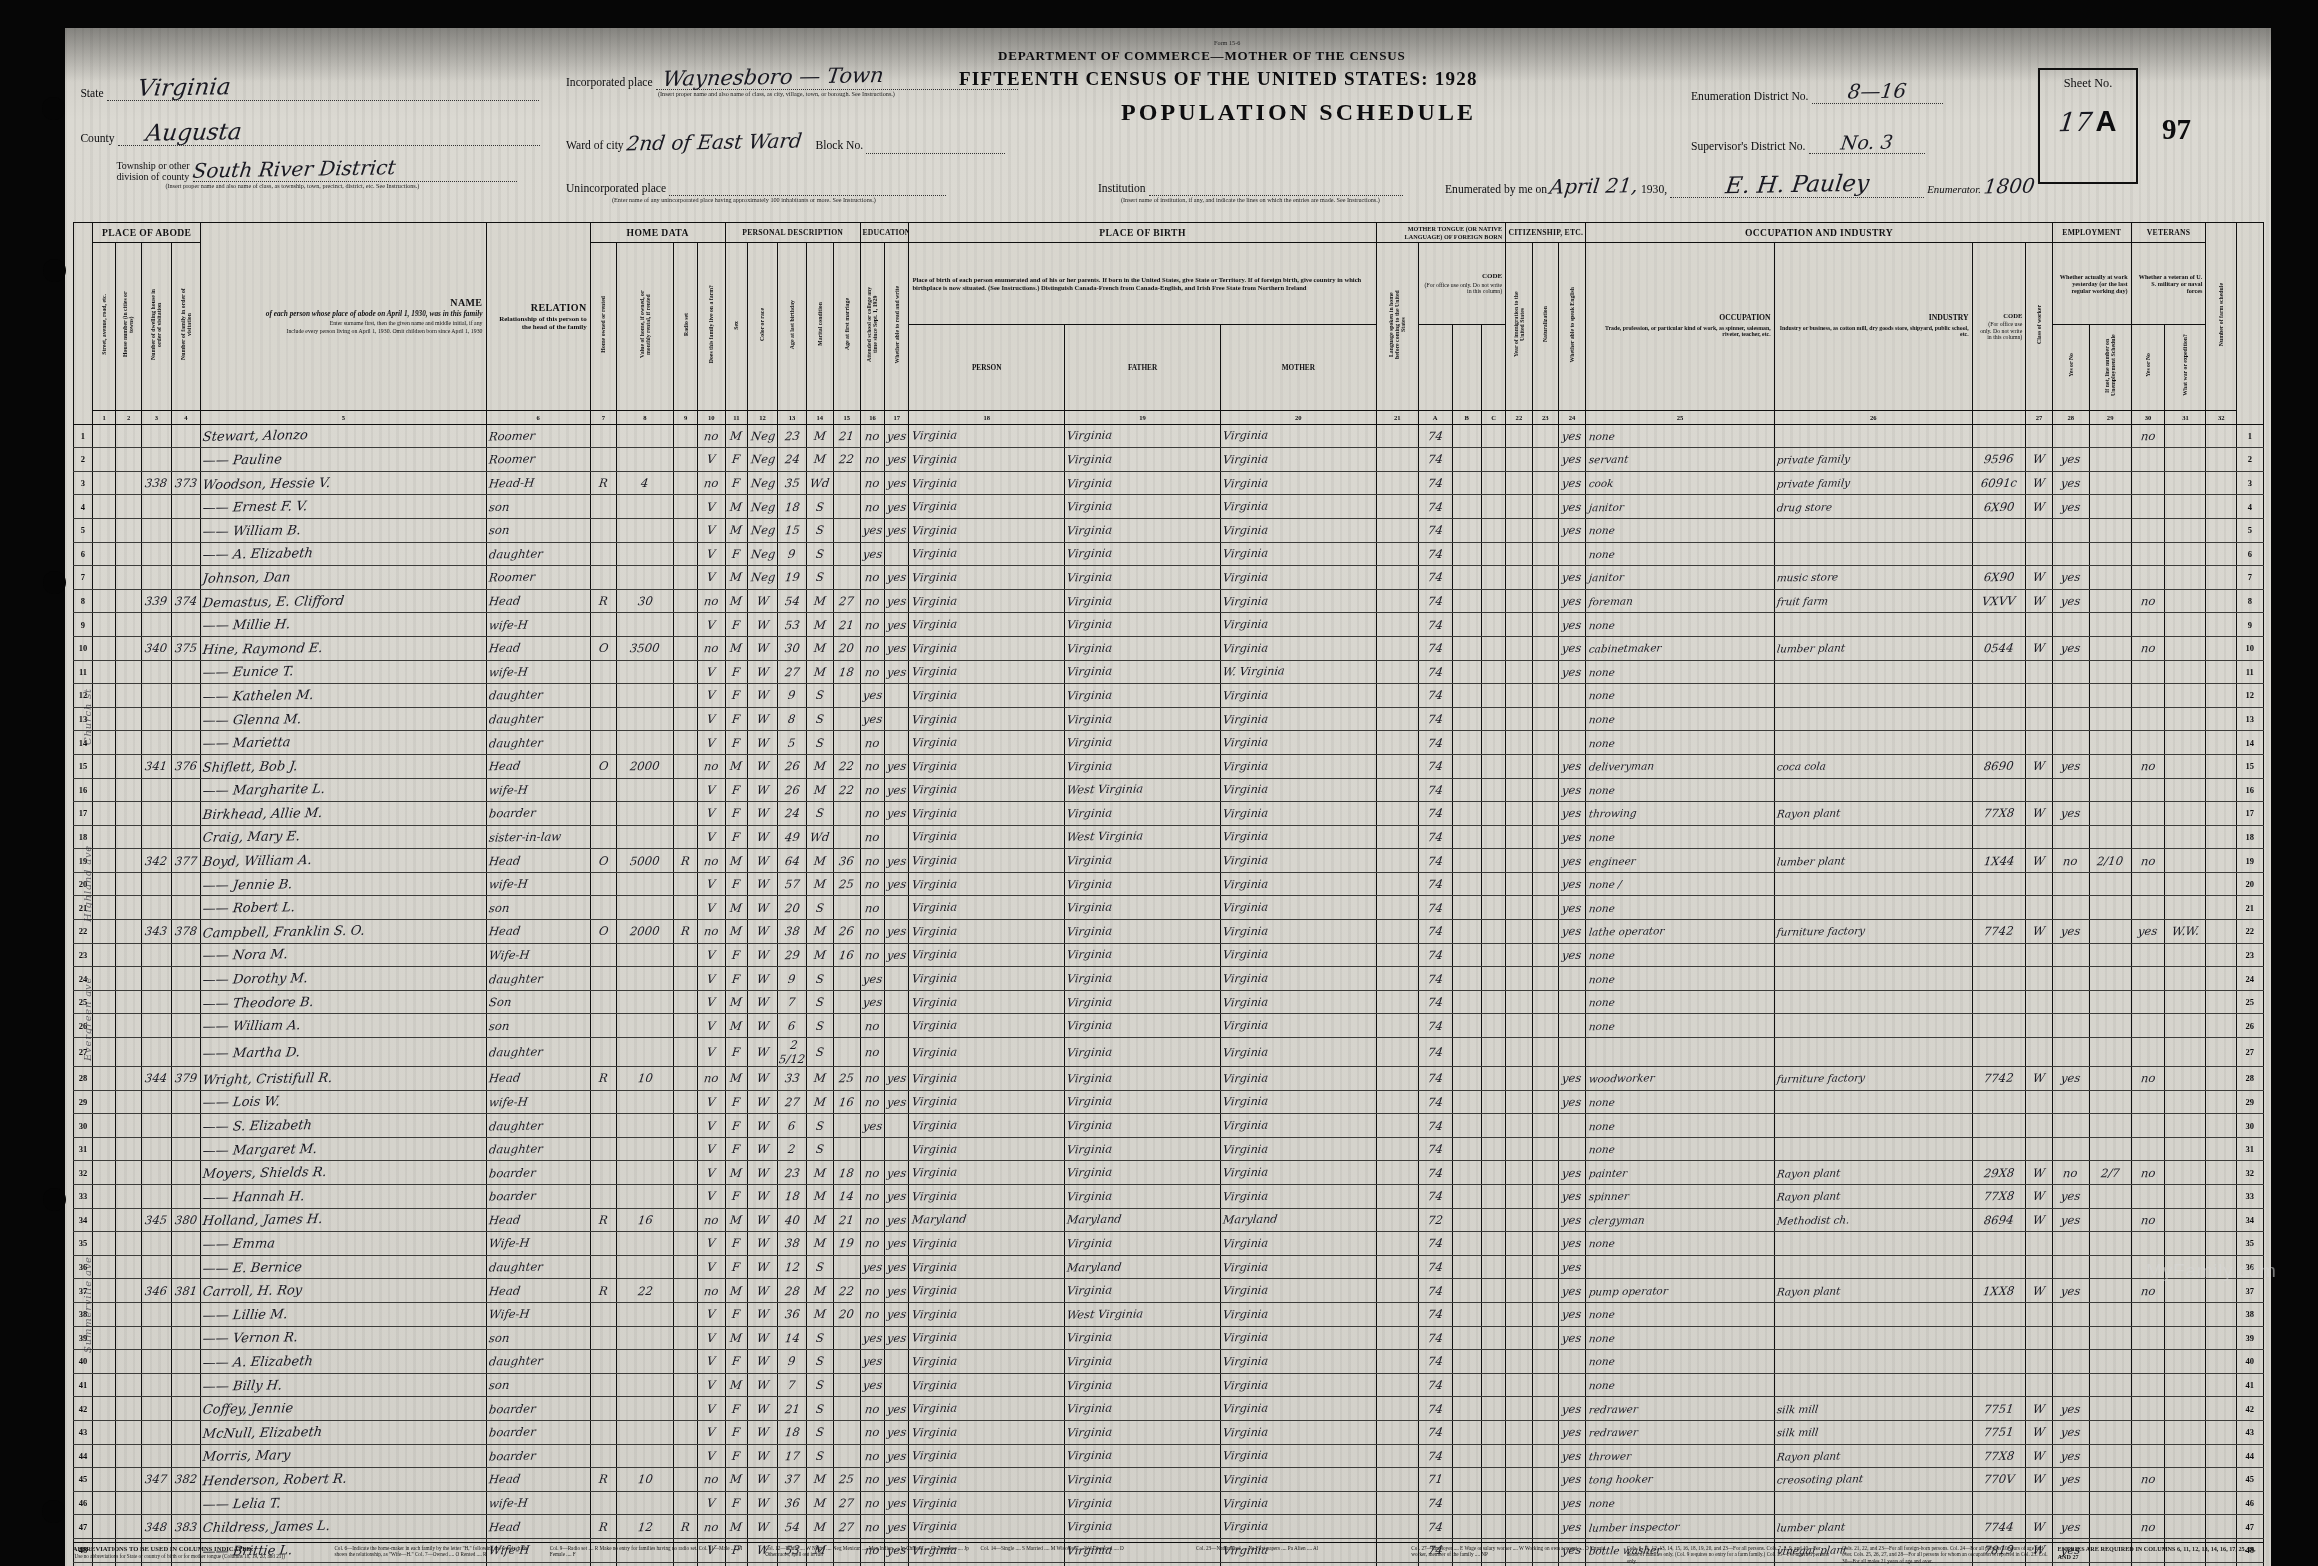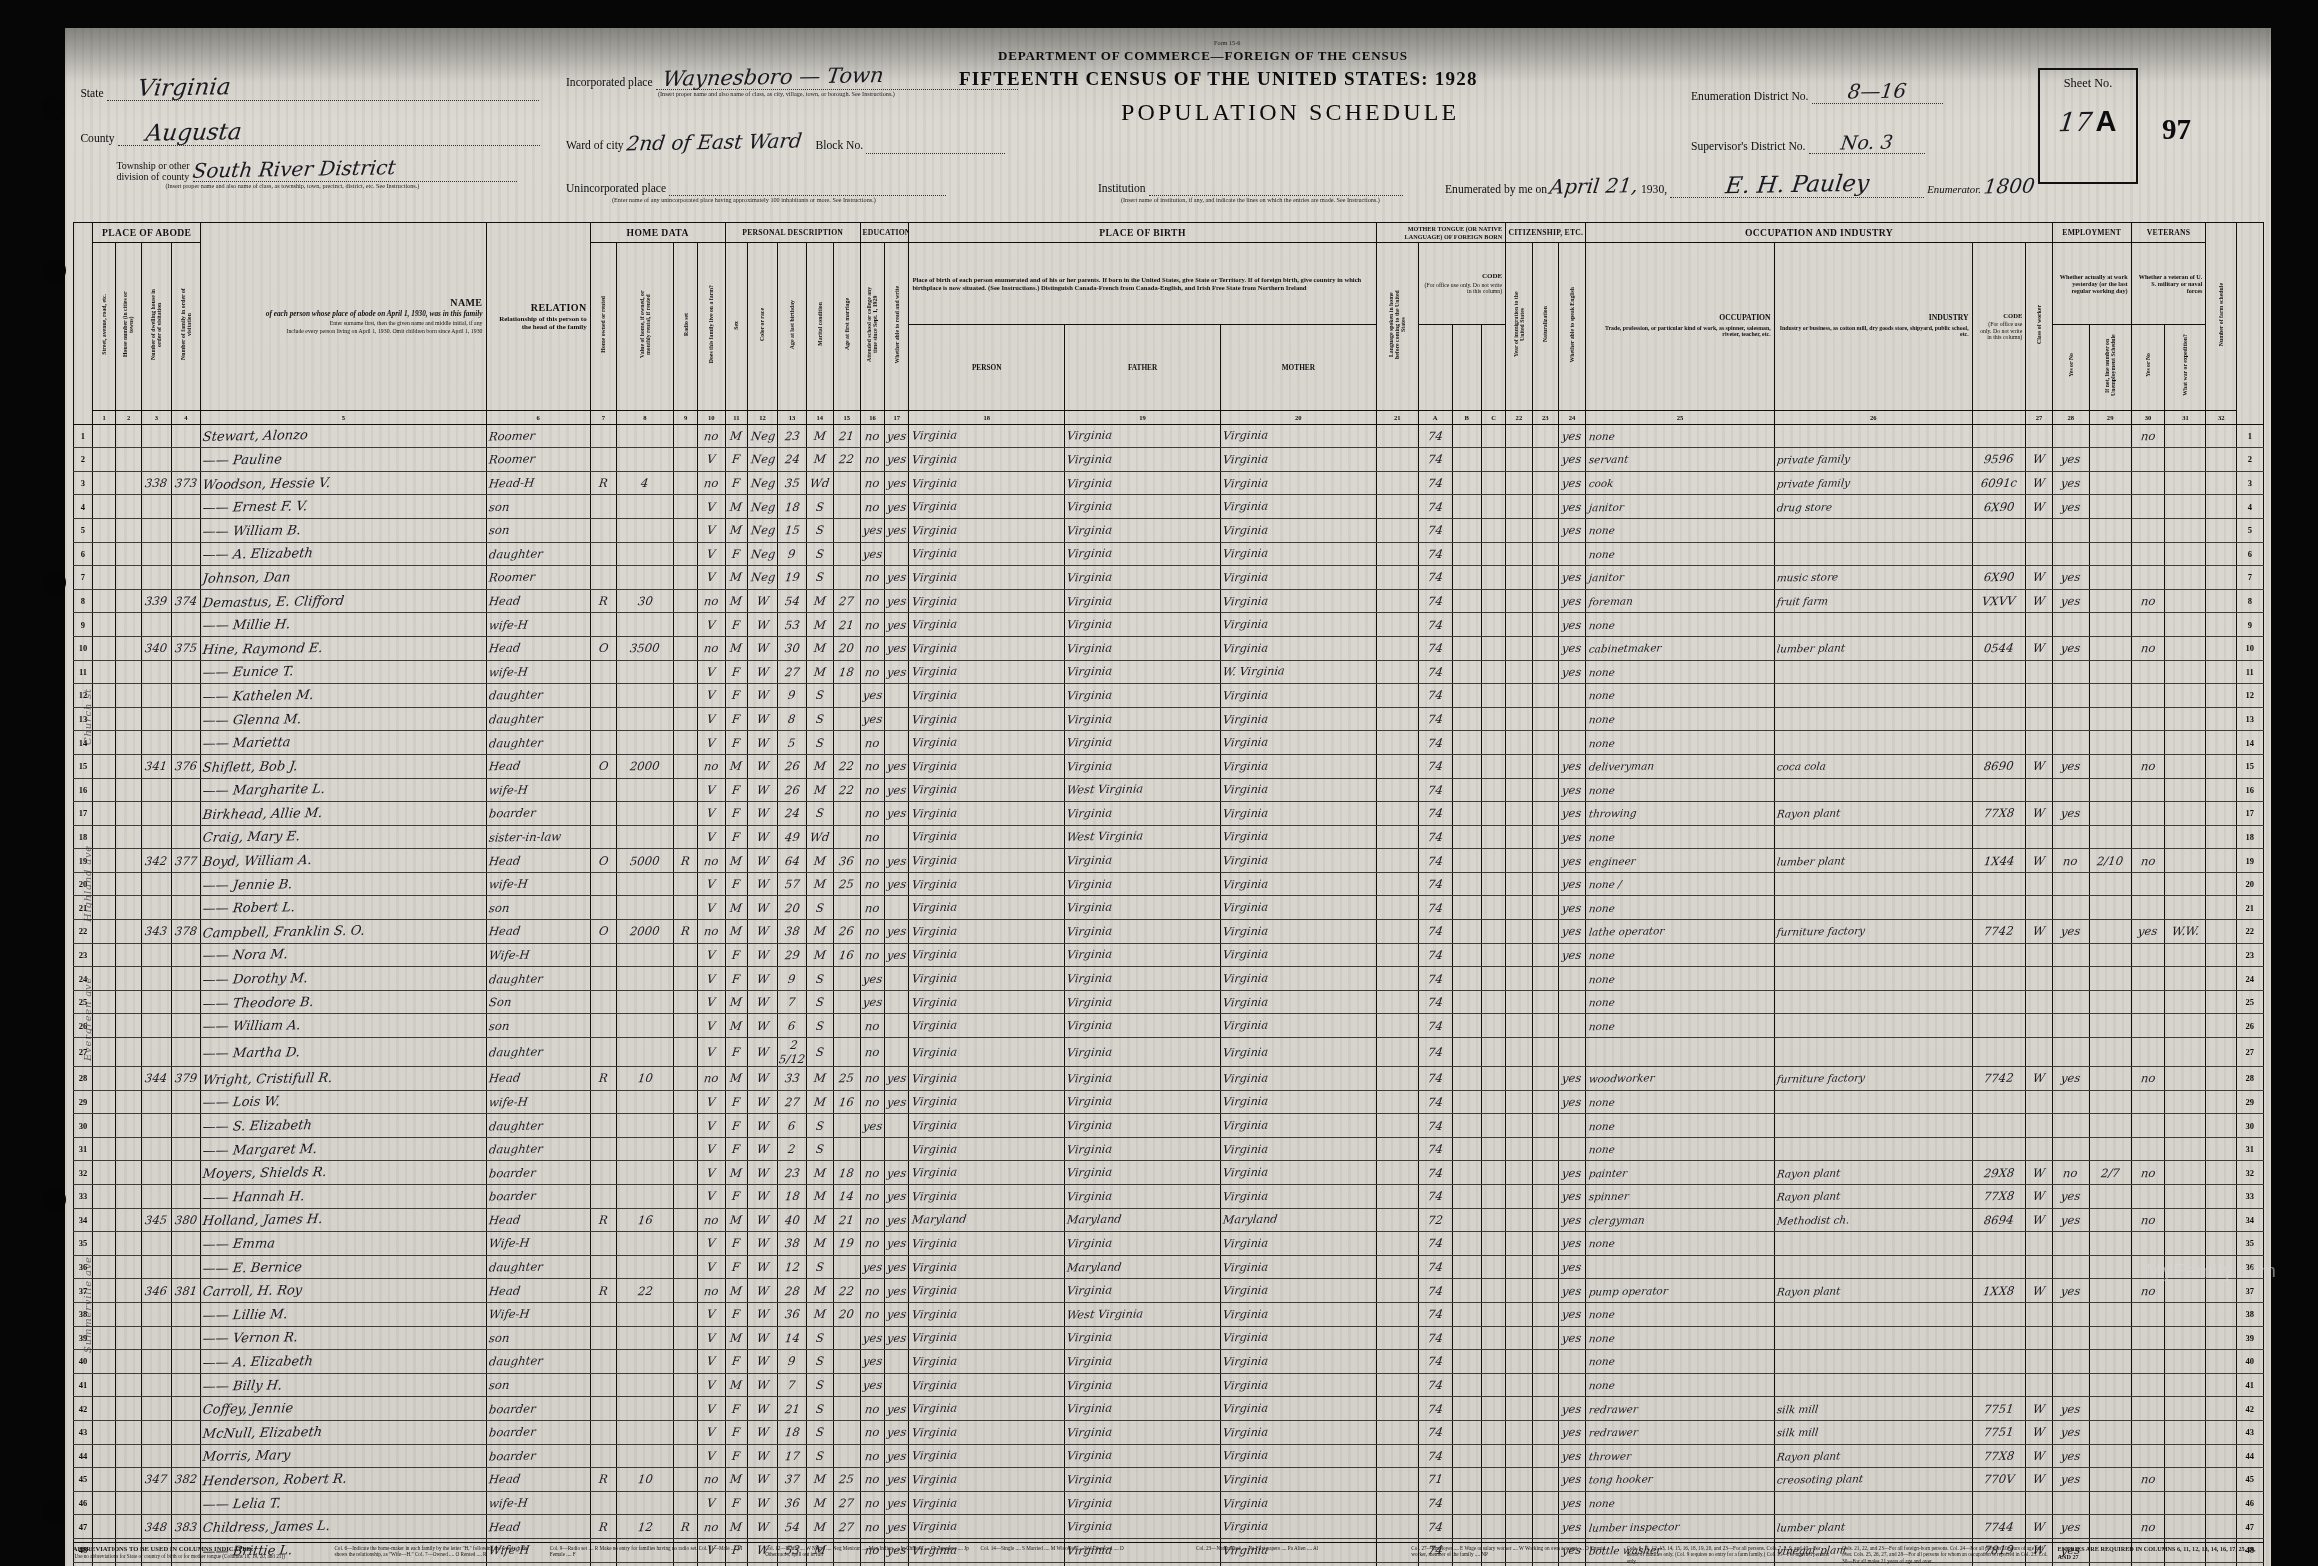--- a/index.html
+++ b/index.html
@@ -59,23 +59,23 @@
 <div class="stage">
   <div class="paper">
 
     <div class="hole" style="left:-23px;top:69px;"></div>
     <div class="hole" style="left:-21.6px;top:231px;"></div>
     <div class="hole" style="left:-21.6px;top:543px;"></div>
     <div class="hole" style="left:-21.6px;top:1160px;"></div>
     <div class="hole" style="left:-23px;top:1472px;"></div>
 
     <div class="hdr-abs p tiny" style="left:1149px;top:10.8px;">Form 15-6</div>
-    <div class="hdr-abs p" style="left:933px;top:20px;font-weight:bold;font-size:13px;letter-spacing:0.8px;">DEPARTMENT OF COMMERCE—FOREIGN OF THE CENSUS</div>
+    <div class="hdr-abs p" style="left:933px;top:20px;font-weight:bold;font-size:13px;letter-spacing:0.8px;">DEPARTMENT OF COMMERCE—MOTHER OF THE CENSUS</div>
     <div class="hdr-abs p" style="left:894px;top:40px;font-weight:bold;font-size:19px;letter-spacing:1.2px;">FIFTEENTH CENSUS OF THE UNITED STATES: 1928</div>
-    <div class="hdr-abs p" style="left:1056px;top:71px;font-weight:normal;font-size:24px;letter-spacing:3.1px;">POPULATION SCHEDULE</div>
+    <div class="hdr-abs p" style="left:1056px;top:71px;font-weight:bold;font-size:24px;letter-spacing:3.1px;">POPULATION SCHEDULE</div>
 
     <div class="hdr-abs" style="left:15.4px;top:46px;">
       <span class="lbl p">State</span>
       <span class="blank" style="width:432px;text-align:left;"><span class="hw sig" style="margin-left:31px;">Virginia</span></span>
     </div>
     <div class="hdr-abs" style="left:15.4px;top:91px;">
       <span class="lbl p">County</span>
       <span class="blank" style="width:422px;text-align:left;"><span class="hw sig" style="margin-left:28px;">Augusta</span></span>
     </div>
     <div class="hdr-abs" style="left:15.4px;top:129px;">

